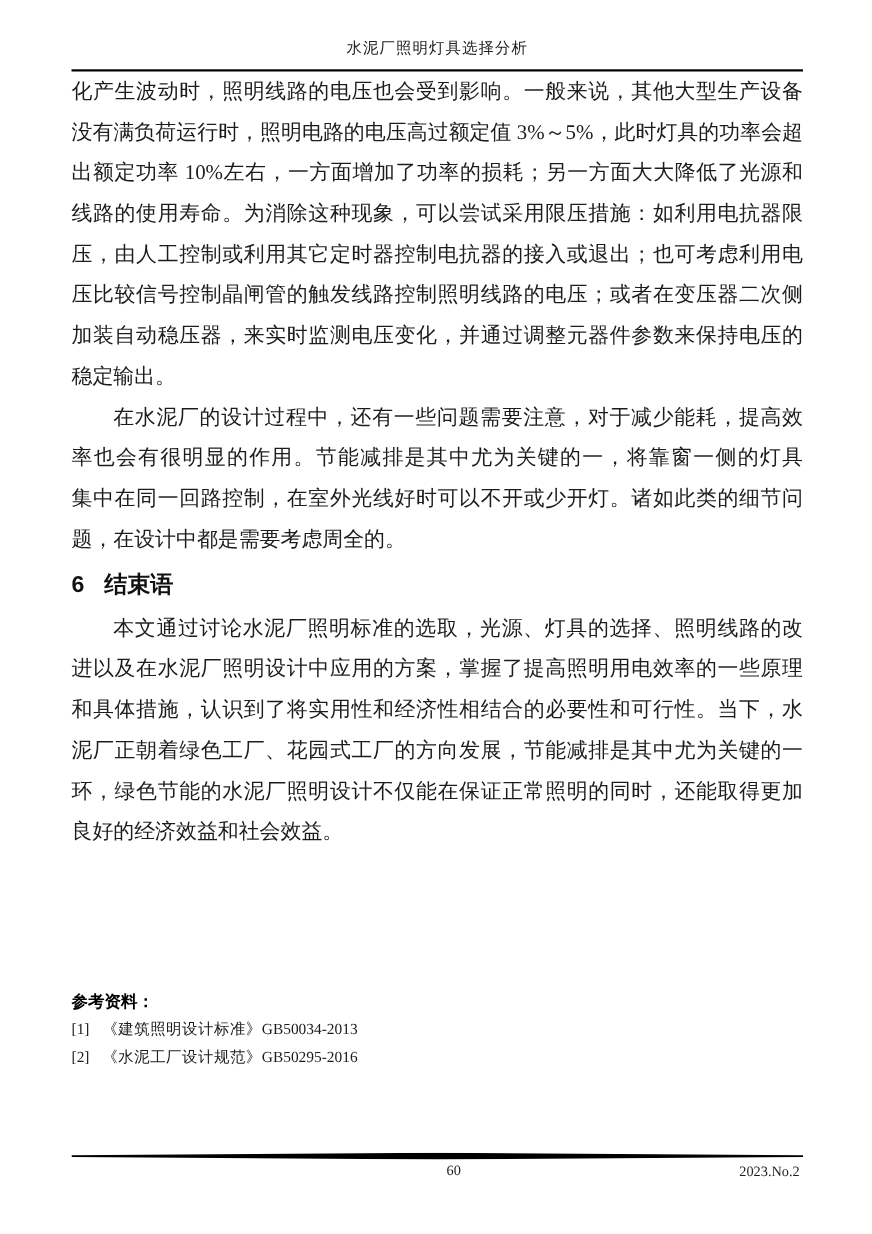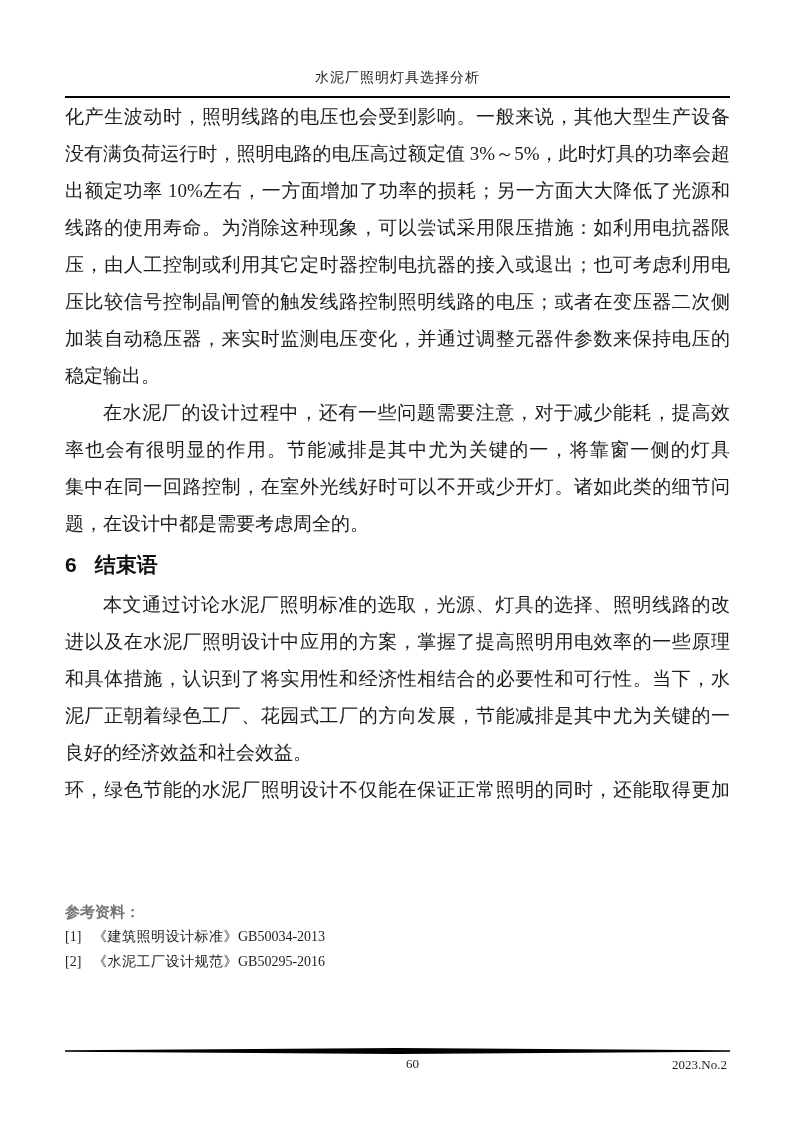--- a/index.html
+++ b/index.html
@@ -14,21 +14,21 @@
     font-family: "Liberation Serif", "DejaVu Serif", serif;
     overflow: hidden;
   }
   .content {
     position: absolute;
     left: 65px;
     top: 0;
     width: 665px;
   }
   .running-head {
-    padding-top: 68px;
+    padding-top: 35px;
     text-align: center;
     font-size: 14px;
     letter-spacing: 1px;
     line-height: 20px;
     color: #222;
   }
   .header-rule {
     border-top: 2px solid #000;
     margin-top: 8px;
   }
@@ -63,25 +63,25 @@
     color: #111;
   }
   .h-main .h-num { margin-right: 18px; }
   .references {
     position: absolute;
     left: 65px;
     top: 900px;
     width: 665px;
   }
   .ref-label {
-    font-family: Liberation Serif, serif;
+    font-family: Liberation Mono, monospace;
     font-weight: bold;
     font-size: 15px;
     line-height: 24px;
-    color: #737373;
+    color: #000000;
   }
   .ref-item {
     font-size: 14px;
     line-height: 25px;
     color: #1c1c1c;
   }
   .ref-num { display: inline-block; width: 28px; }
   .ref-title { letter-spacing: 0.5px; }
   .ref-code { }
   .footer-rule-wrap {
@@ -143,22 +143,22 @@
 
       <div class="h-main">
         <span class="h-num">6</span><span>结束语</span>
       </div>
 
       <div>
         <div class="line indent">本文通过讨论水泥厂照明标准的选取，光源、灯具的选择、照明线路的改</div>
         <div class="line">进以及在水泥厂照明设计中应用的方案，掌握了提高照明用电效率的一些原理</div>
         <div class="line">和具体措施，认识到了将实用性和经济性相结合的必要性和可行性。当下，水</div>
         <div class="line">泥厂正朝着绿色工厂、花园式工厂的方向发展，节能减排是其中尤为关键的一</div>
+        <div class="line">环，绿色节能的水泥厂照明设计不仅能在保证正常照明的同时，还能取得更加</div>
         <div class="line last">良好的经济效益和社会效益。</div>
-        <div class="line">环，绿色节能的水泥厂照明设计不仅能在保证正常照明的同时，还能取得更加</div>
       </div>
 
     </div>
   </div>
 
   <div class="references">
     <div class="ref-label">参考资料：</div>
     <div class="ref-item">
       <span class="ref-num">[1]</span><span class="ref-title">《建筑照明设计标准》</span><span class="ref-code">GB50034-2013</span>
     </div>

